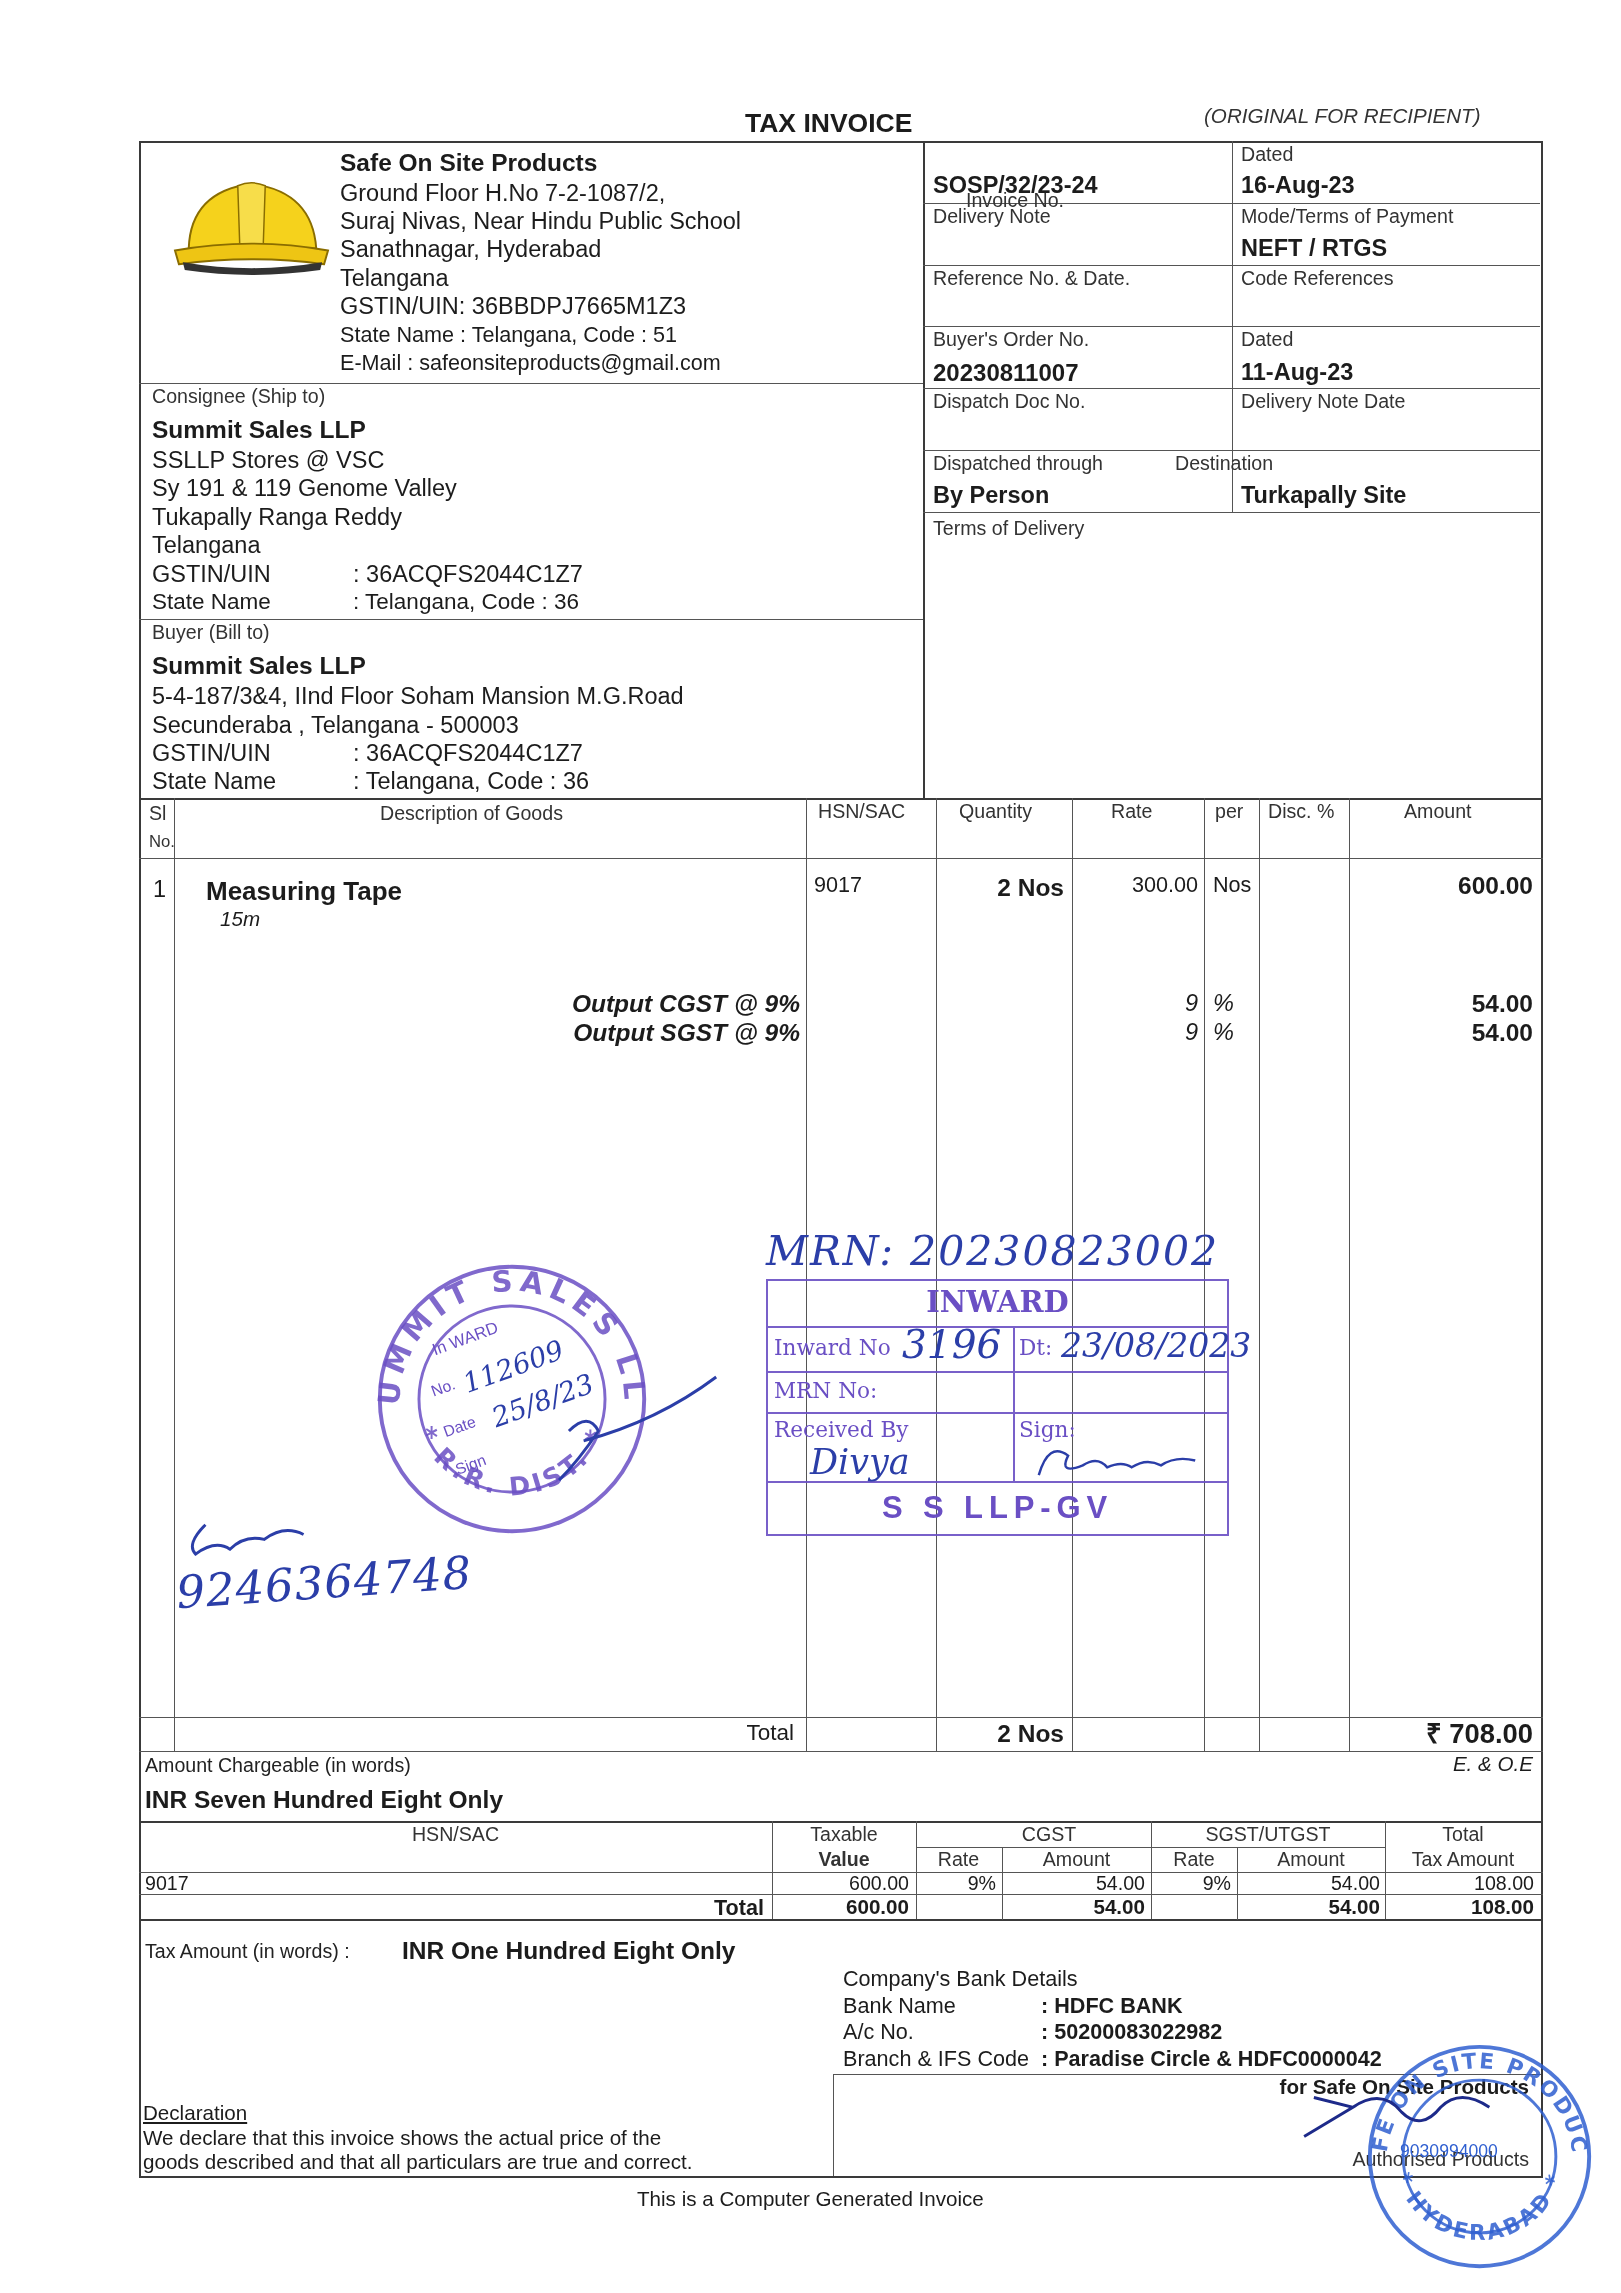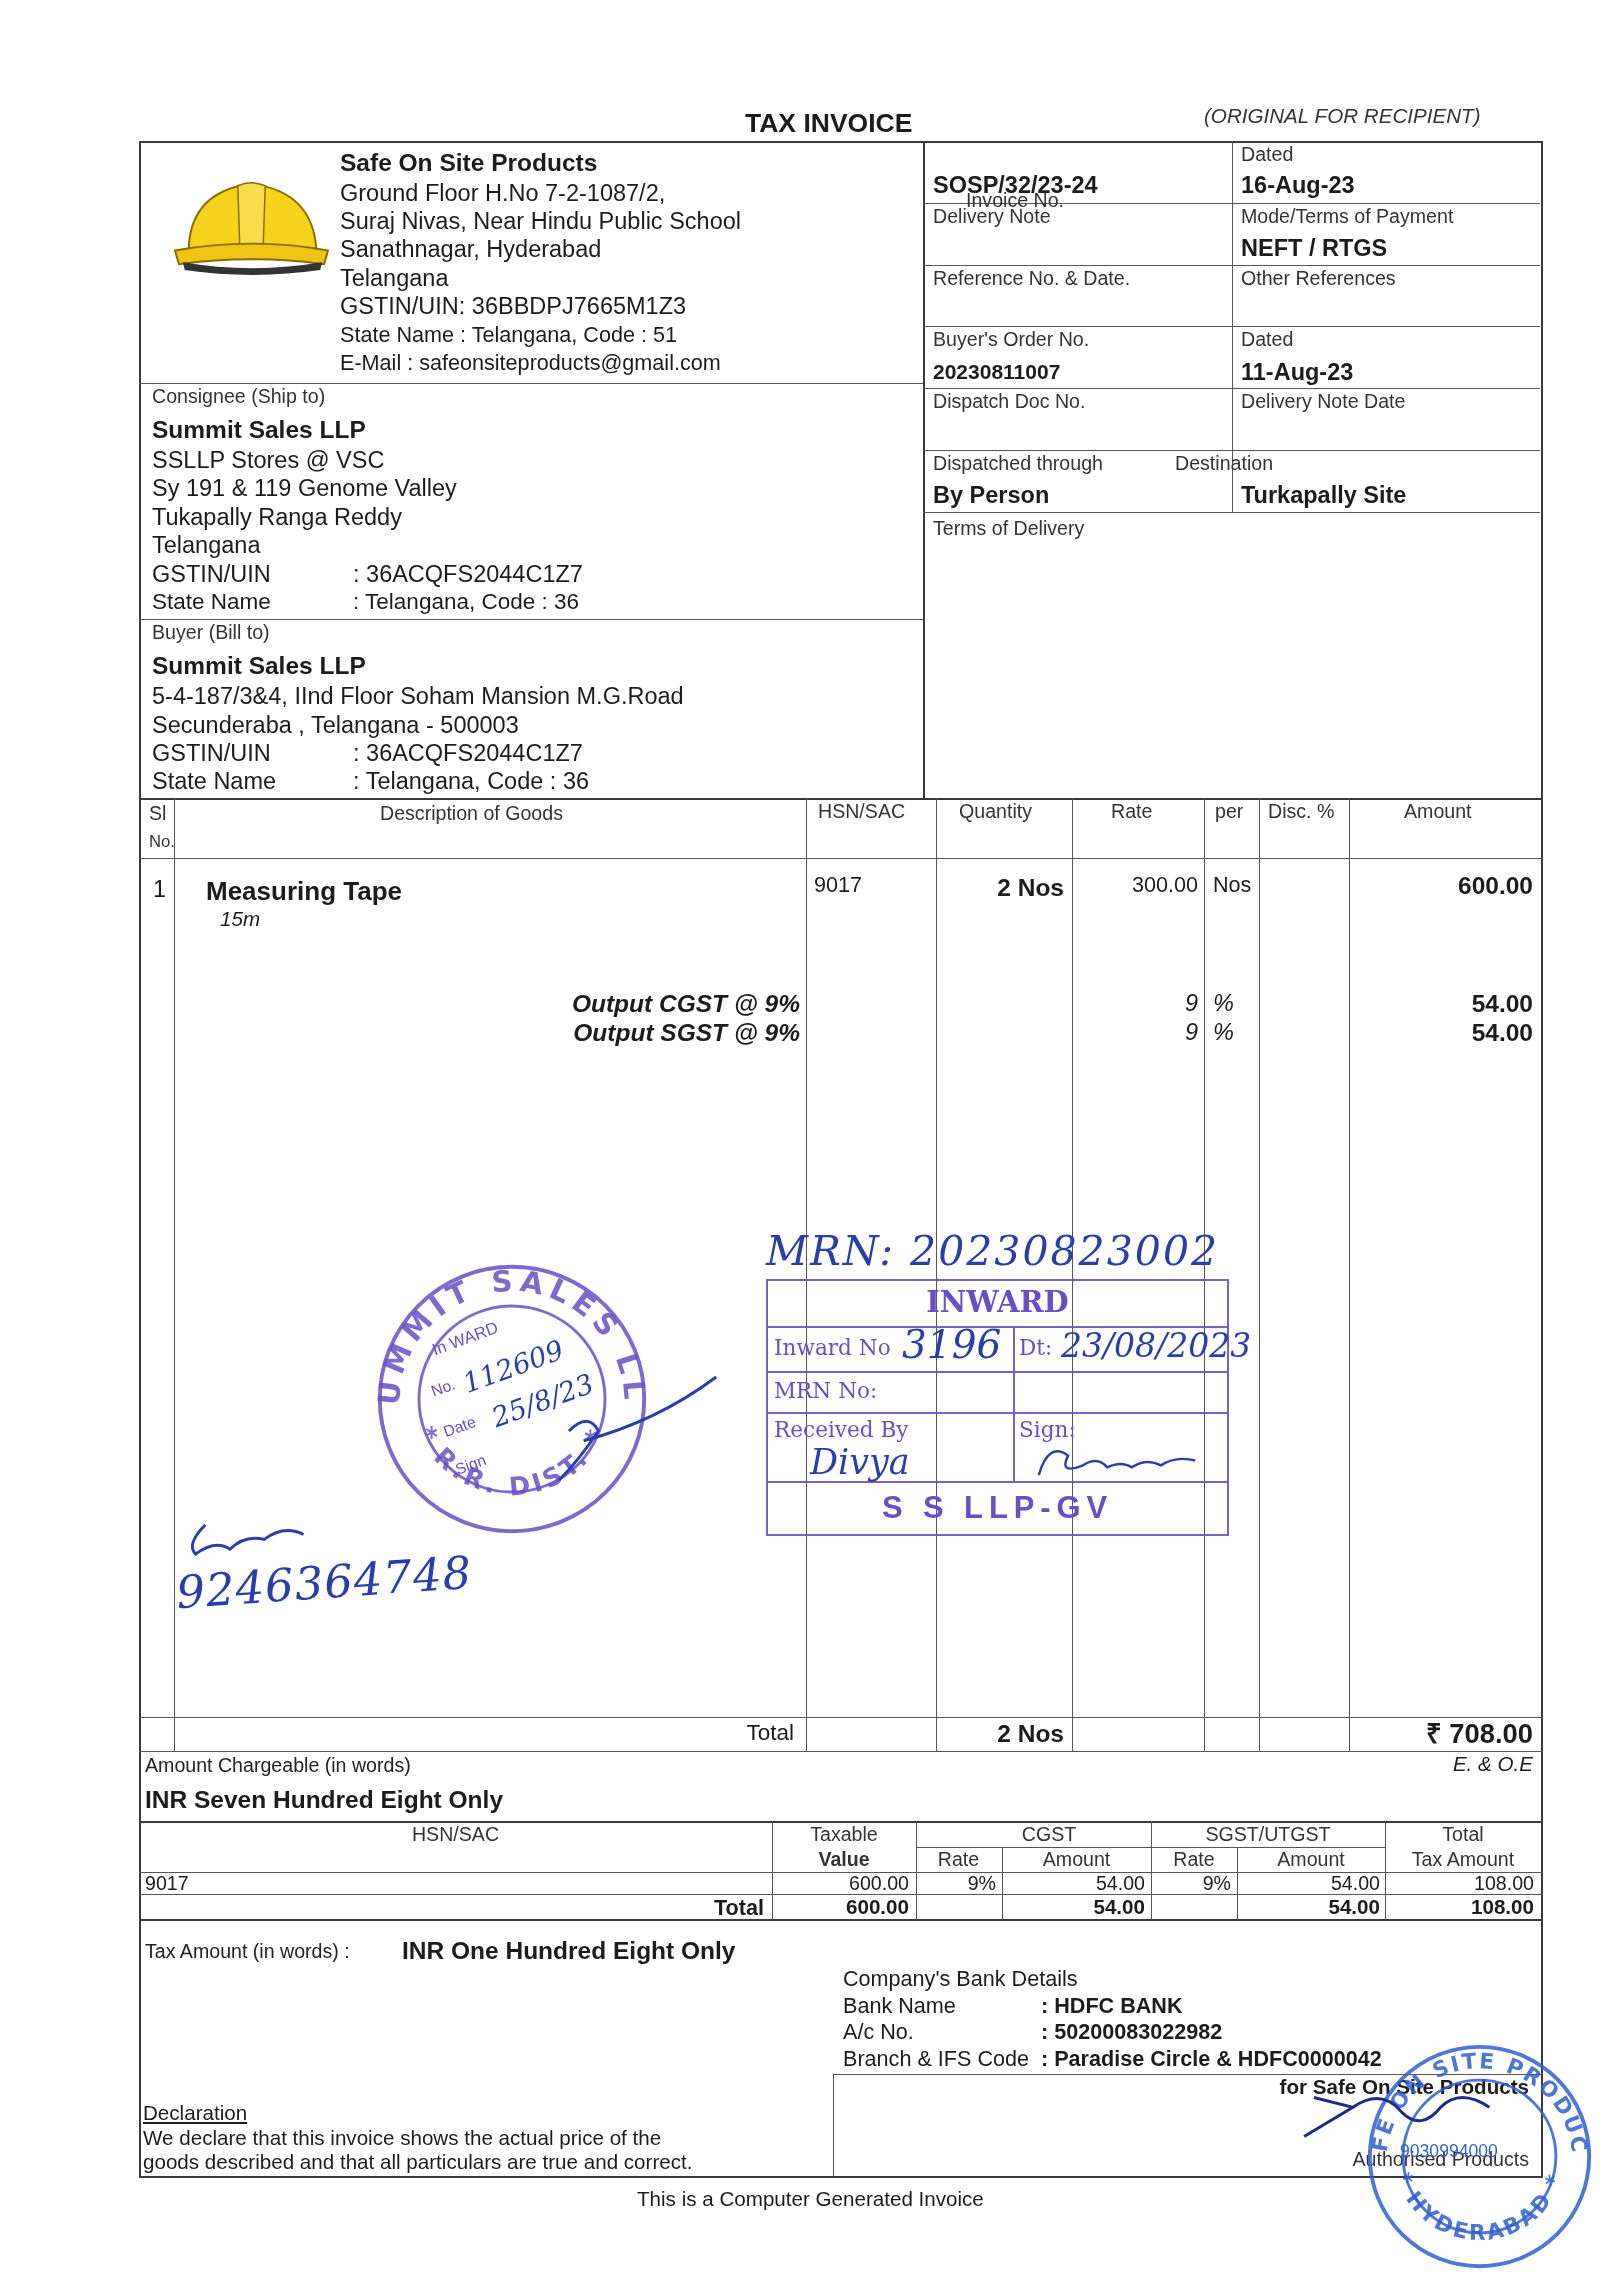--- a/index.html
+++ b/index.html
@@ -61,24 +61,24 @@
 <div class="t s" style="left:966px;top:145px;margin-top:46px;">Invoice No.</div>
 <div class="t b" style="left:933px;top:174px;font-size:23.5px;">SOSP/32/23-24</div>
 <div class="t s" style="left:1241px;top:145px;">Dated</div>
 <div class="t b" style="left:1241px;top:174px;font-size:23.5px;">16-Aug-23</div>
 
 <div class="t s" style="left:933px;top:207px;">Delivery Note</div>
 <div class="t s" style="left:1241px;top:207px;">Mode/Terms of Payment</div>
 <div class="t b" style="left:1241px;top:237px;font-size:23.5px;">NEFT / RTGS</div>
 
 <div class="t s" style="left:933px;top:269px;">Reference No. &amp; Date.</div>
-<div class="t s" style="left:1241px;top:269px;">Other References</div>
+<div class="t s" style="left:1241px;top:269px;">Code References</div>
 
 <div class="t s" style="left:933px;top:330px;">Buyer's Order No.</div>
-<div class="t b" style="left:933px;top:361px;font-size:21px;">20230811007</div>
+<div class="t b" style="left:933px;top:361px;font-size:24px;">20230811007</div>
 <div class="t s" style="left:1241px;top:330px;">Dated</div>
 <div class="t b" style="left:1241px;top:361px;font-size:23.5px;">11-Aug-23</div>
 
 <div class="t s" style="left:933px;top:392px;">Dispatch Doc No.</div>
 <div class="t s" style="left:1241px;top:392px;">Delivery Note Date</div>
 
 <div class="t s" style="left:933px;top:454px;">Dispatched through</div>
 <div class="t b" style="left:933px;top:484px;font-size:23.5px;">By Person</div>
 <div class="t s" style="left:1175px;top:454px;">Destination</div>
 <div class="t b" style="left:1241px;top:484px;font-size:23.5px;">Turkapally Site</div>

